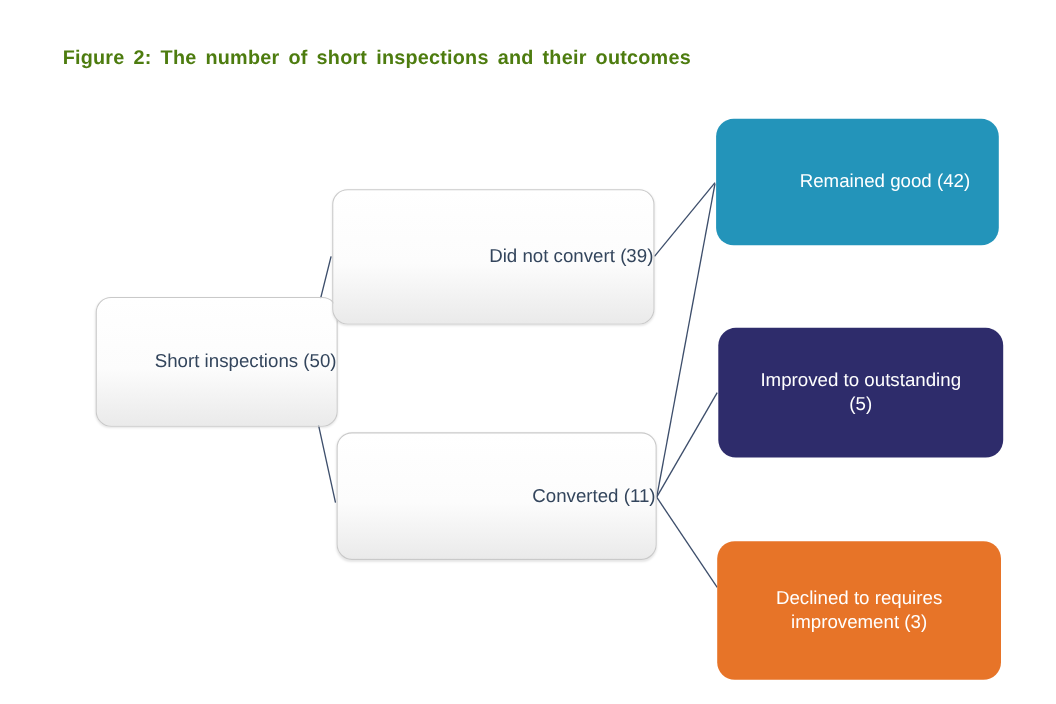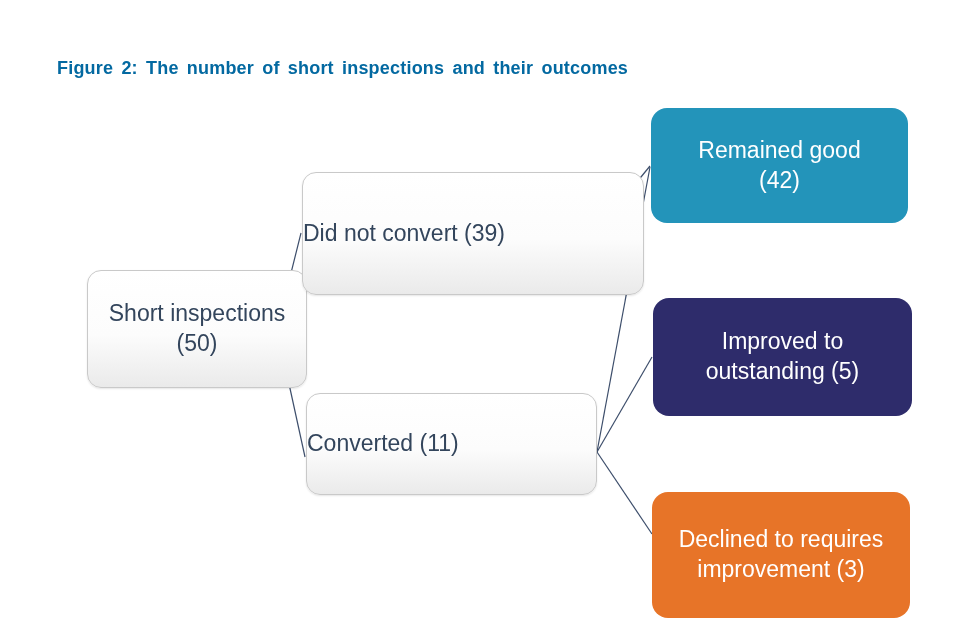--- a/index.html
+++ b/index.html
@@ -7,68 +7,68 @@
     position: relative;
     width: 960px;
     height: 640px;
     background: #ffffff;
     font-family: "Liberation Sans", sans-serif;
     overflow: hidden;
   }
   .figure-title {
     position: absolute;
     left: 57px;
-    top: 58px;
+    top: 42px;
     font-size: 18px;
     font-weight: bold;
-    color: #0369a1;
+    color: #4d7c0f;
     letter-spacing: 0.2px;
     word-spacing: 3px;
     white-space: nowrap;
   }
   .edges-layer {
     position: absolute;
     left: 0; top: 0;
     width: 960px; height: 640px;
     pointer-events: none;
   }
   .edges-layer line {
     stroke: #3d4e6b;
     stroke-width: 1.2;
   }
   .node {
     position: absolute;
     display: flex;
     align-items: center;
-    justify-content: flex-start;
+    justify-content: flex-end;
     text-align: center;
     box-sizing: border-box;
-    font-size: 23px;
+    font-size: 17px;
     line-height: 1.3;
   }
   .node.light {
     background: linear-gradient(180deg, #ffffff 0%, #fcfcfc 55%, #eaeaea 100%);
     border: 1px solid #c9c9c9;
     border-radius: 14px;
     color: #33455c;
     box-shadow: 0 1px 2px rgba(0,0,0,0.10);
   }
   .node.colored {
     border-radius: 16px;
     color: #ffffff;
     padding: 0 26px;
   }
   .node.teal   { background: #2394ba; }
   .node.navy   { background: #2e2c6b; padding: 0 28px; }
   .node.orange { background: #e77428; }
 
   
   .n-root { left: 57px;  top: 270px; width: 220px; height: 118px; margin-left: 30px; }
-  .n-dnc  { left: 302px; top: 172px; width: 342px; height: 123px; }
-  .n-conv { left: 306px; top: 393px; width: 291px; height: 102px; }
+  .n-dnc  { left: 302px; top: 172px; width: 293px; height: 123px; }
+  .n-conv { left: 306px; top: 393px; width: 291px; height: 116px; }
   .n-good { left: 651px; top: 108px; width: 257px; height: 115px; }
   .n-imp  { left: 653px; top: 298px; width: 259px; height: 118px; }
   .n-dec  { left: 652px; top: 492px; width: 258px; height: 126px; }
 </style>
 </head>
 <body>
 
 <div class="canvas">
 
   <div class="figure-title">Figure 2: The number of short inspections and their outcomes</div>

